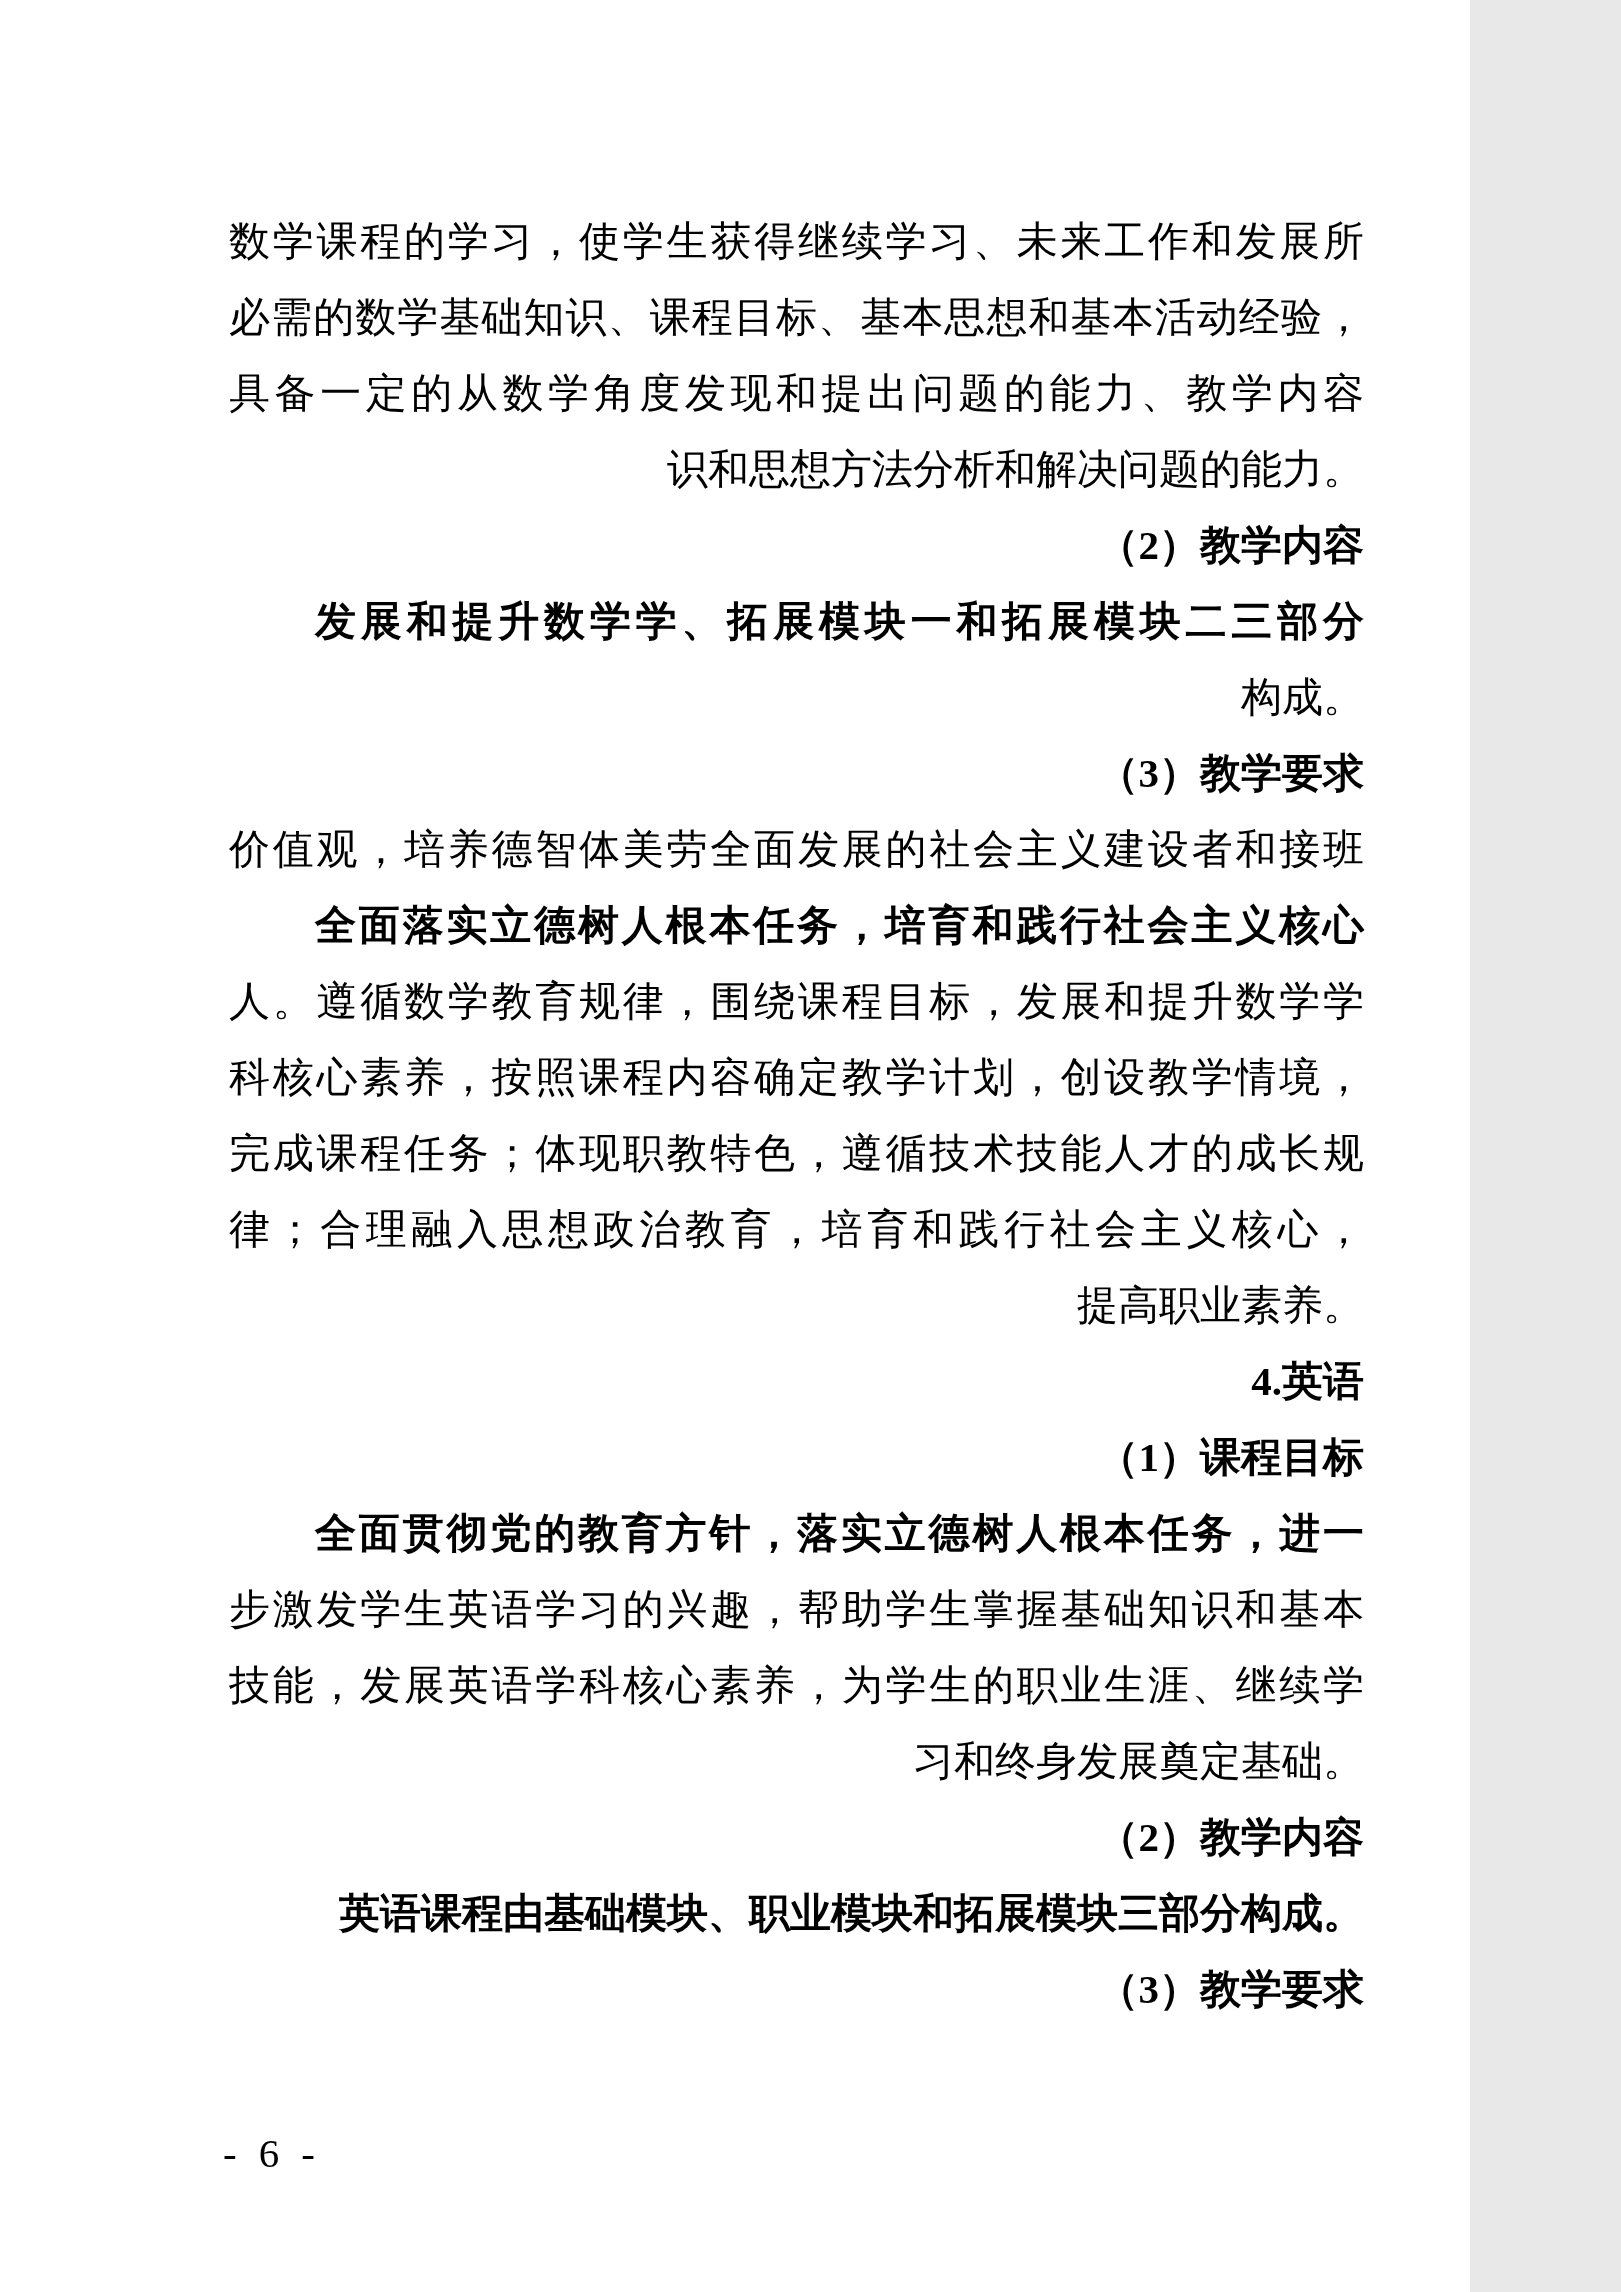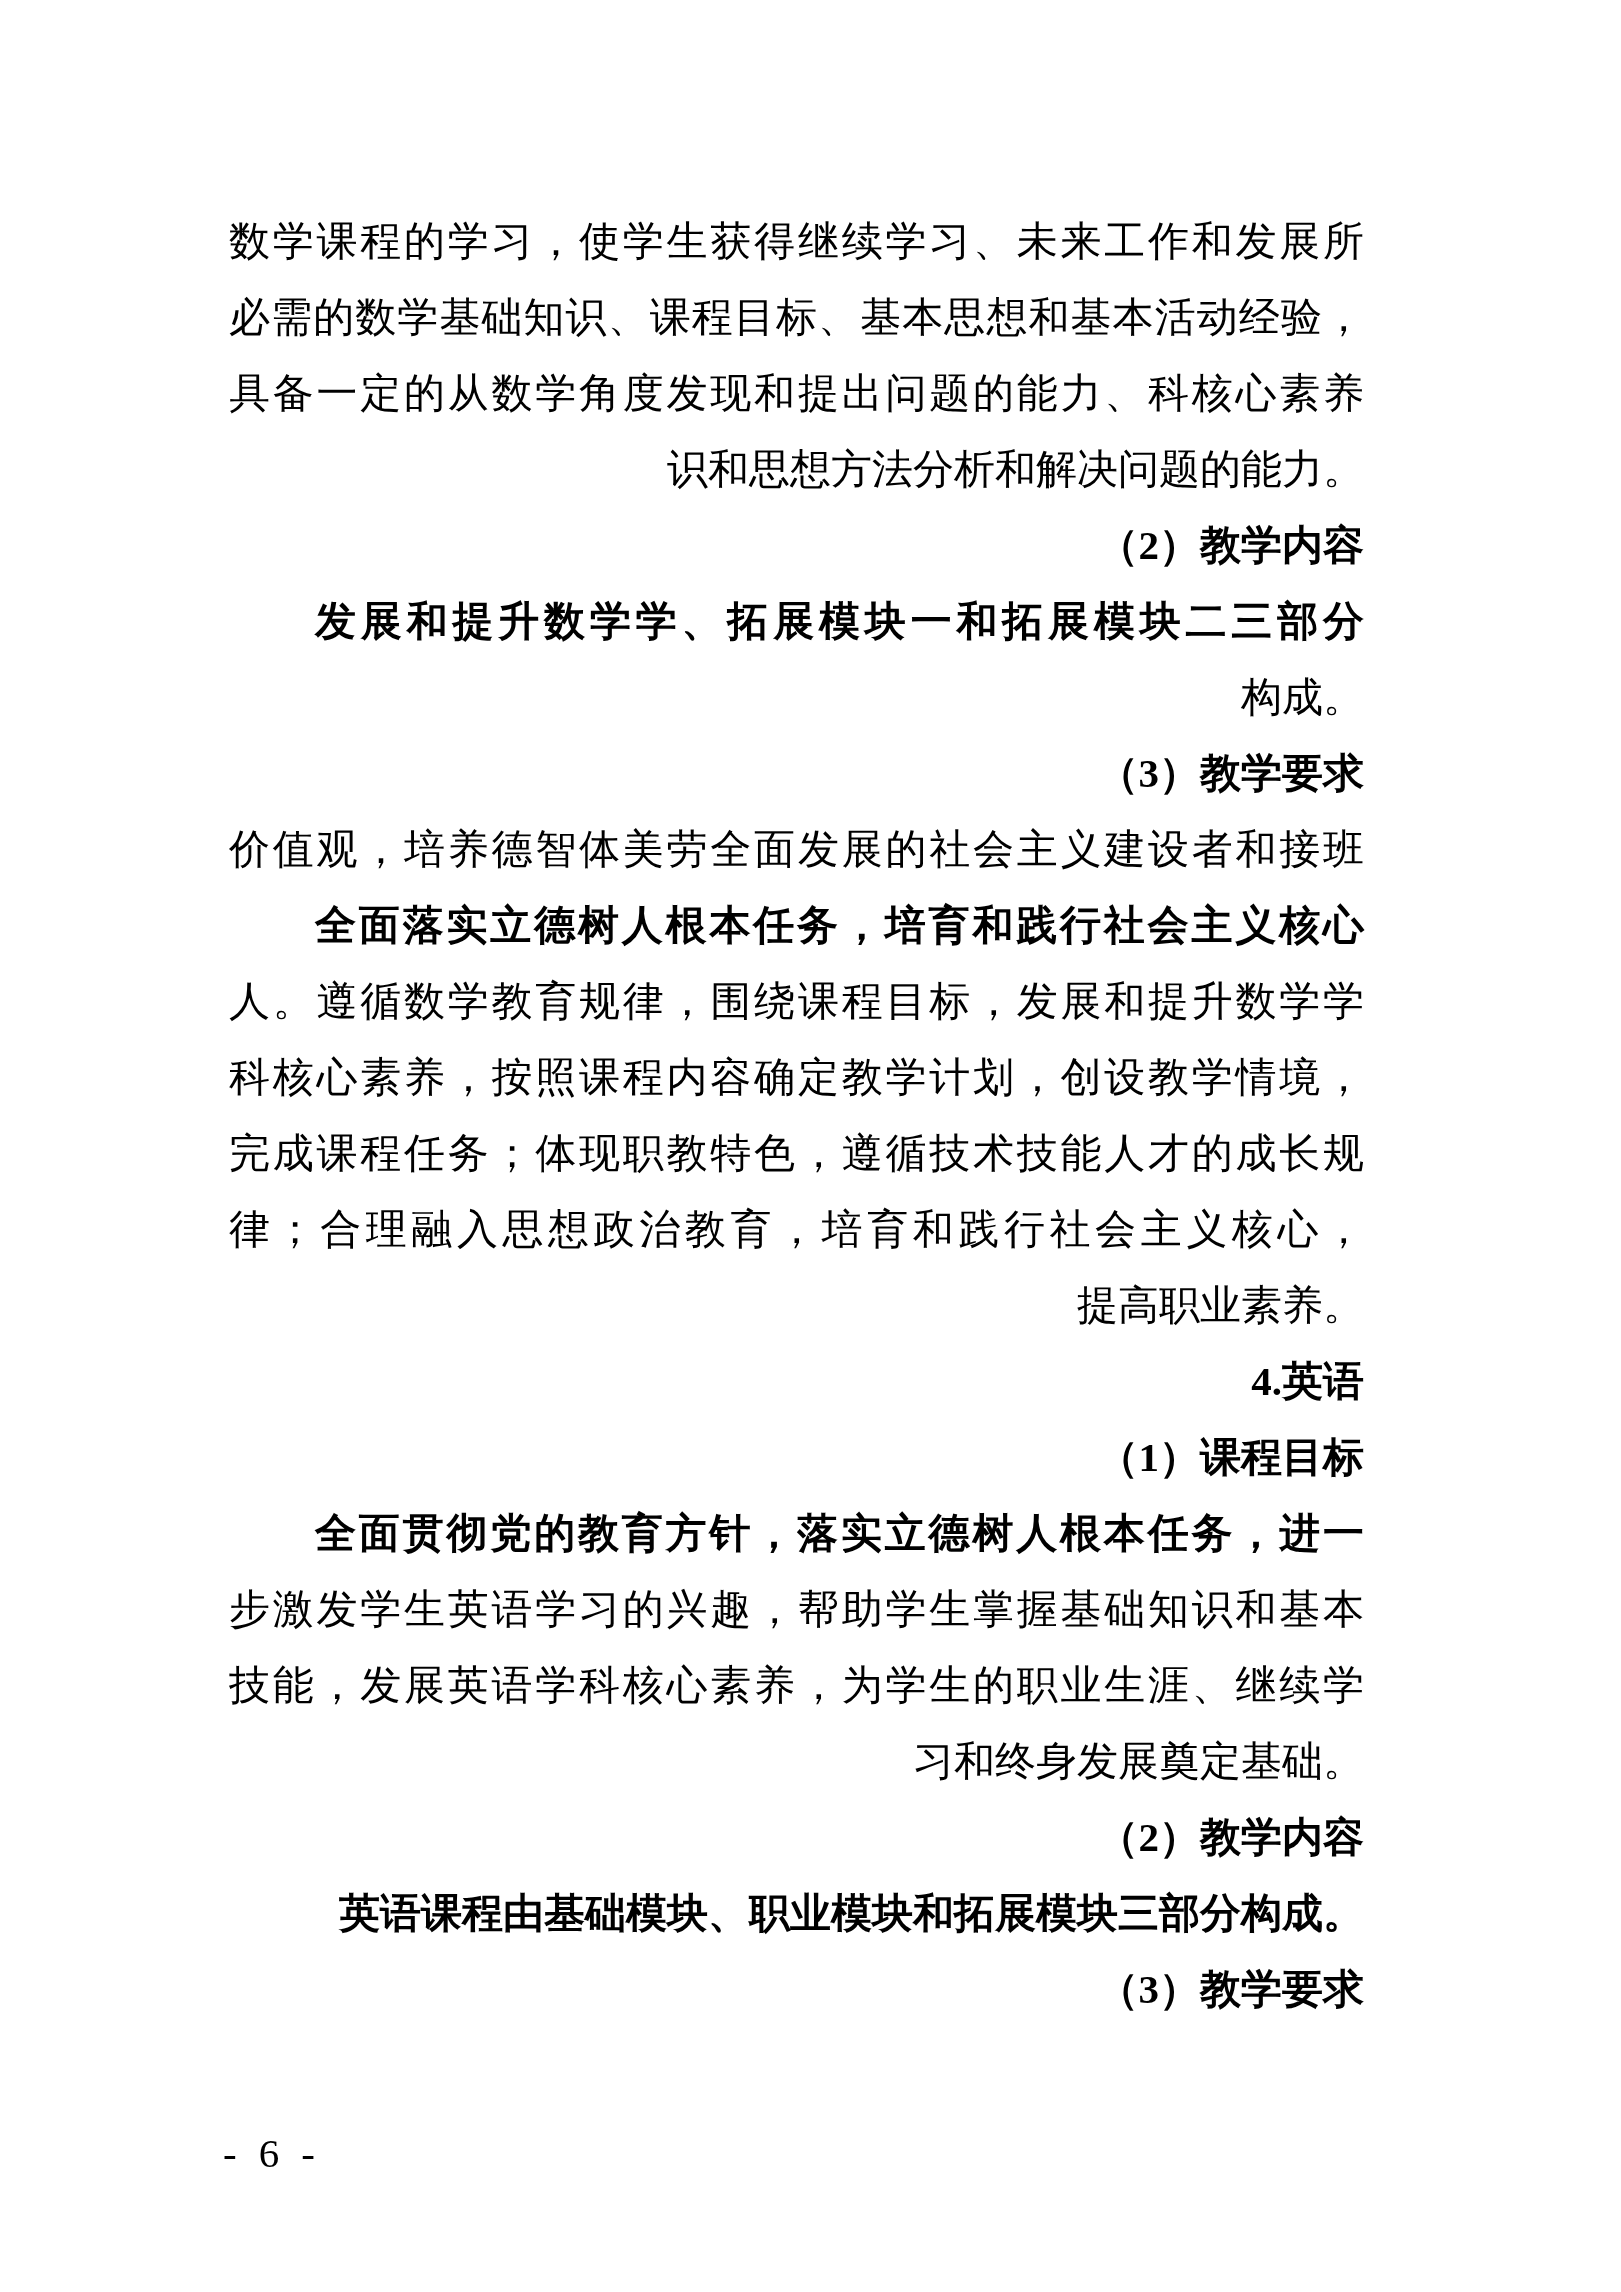--- a/index.html
+++ b/index.html
@@ -2,21 +2,21 @@
 <html><head>
 <meta charset="utf-8">
 <style>
   html, body {
     margin: 0;
     padding: 0;
     background: #e8e8e8;
   }
   .page {
     position: relative;
-    width: 1621px;
+    width: 1470px;
     height: 2293px;
     background: #ffffff;
     overflow: hidden;
     font-family: "Liberation Serif", "DejaVu Serif", serif;
     color: #000000;
   }
   .text-block {
     position: absolute;
     left: 229px;
     top: 203px;
@@ -51,21 +51,21 @@
     color: #000000;
   }
 </style>
 </head>
 <body>
 
 <div class="page">
   <div class="text-block">
       <div class="line justify">数学课程的学习，使学生获得继续学习、未来工作和发展所</div>
       <div class="line justify">必需的数学基础知识、课程目标、基本思想和基本活动经验，</div>
-      <div class="line justify">具备一定的从数学角度发现和提出问题的能力、科核心素养</div>
+      <div class="line justify">具备一定的从数学角度发现和提出问题的能力、教学内容</div>
       <div class="line">识和思想方法分析和解决问题的能力。</div>
       <div class="line indent">（2）教学内容</div>
       <div class="line indent justify">发展和提升数学学、拓展模块一和拓展模块二三部分</div>
       <div class="line">构成。</div>
       <div class="line indent">（3）教学要求</div>
       <div class="line justify">价值观，培养德智体美劳全面发展的社会主义建设者和接班</div>
       <div class="line indent justify">全面落实立德树人根本任务，培育和践行社会主义核心</div>
       <div class="line justify">人。遵循数学教育规律，围绕课程目标，发展和提升数学学</div>
       <div class="line justify">科核心素养，按照课程内容确定教学计划，创设教学情境，</div>
       <div class="line justify">完成课程任务；体现职教特色，遵循技术技能人才的成长规</div>

